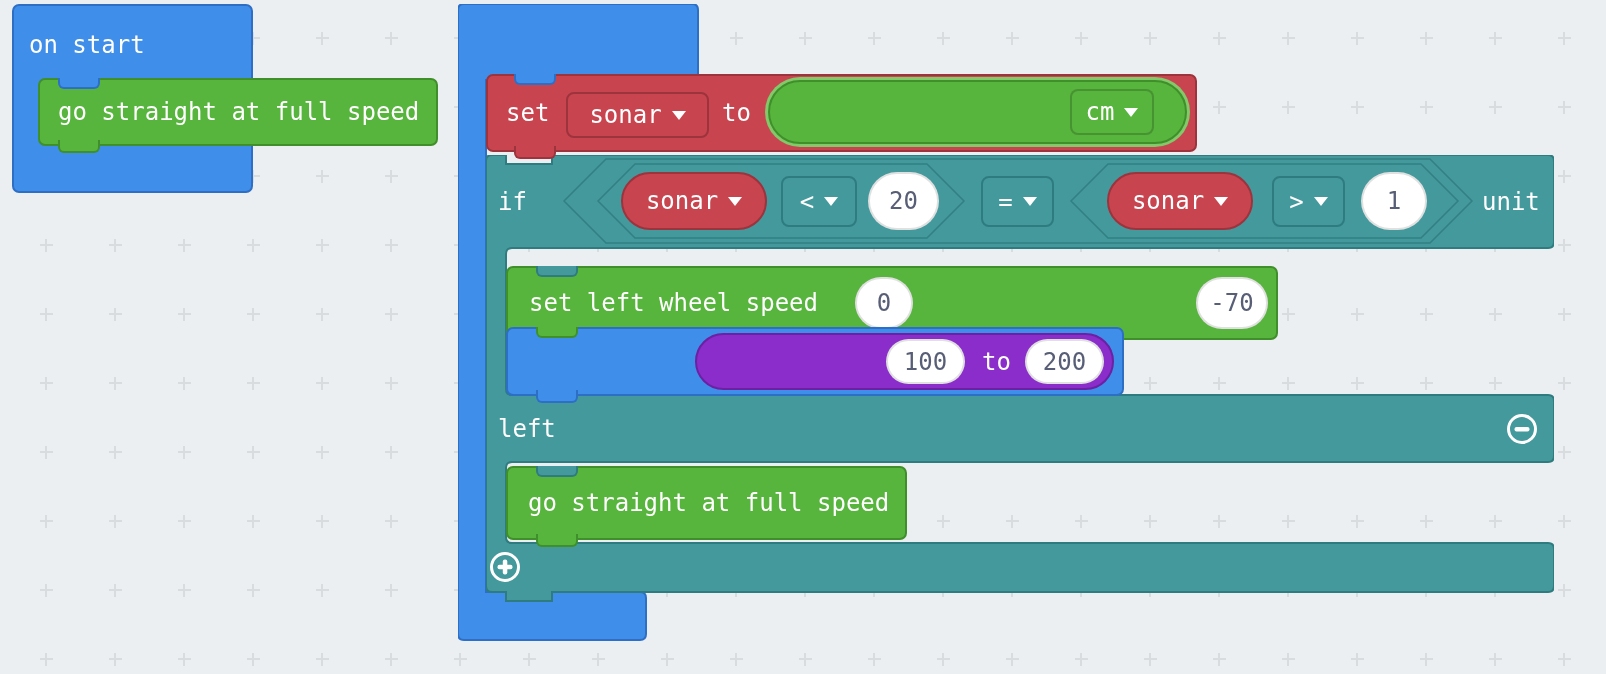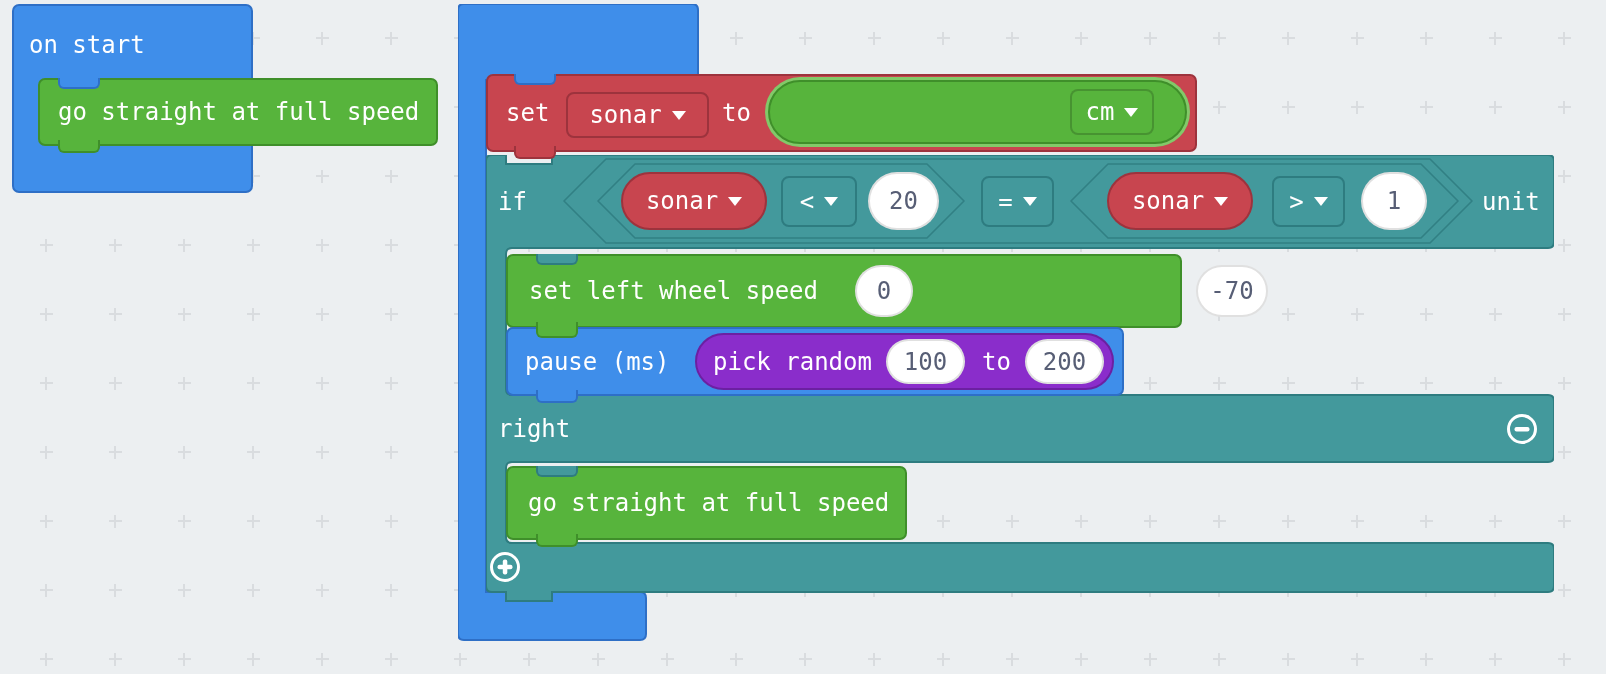--- a/index.html
+++ b/index.html
@@ -286,21 +286,21 @@
   <svg class="abs" style="left:486px;top:155px" width="1068" height="93" viewBox="0 0 1068 93">
     <g fill="none" stroke="var(--teal-dark)" stroke-width="1.6" stroke-linejoin="round" opacity="0.85">
       <polygon points="78,46 120,4 944,4 986,46 944,88 120,88"></polygon>
       <polygon points="112,46 149,9 441,9 478,46 441,83 149,83"></polygon>
       <polygon points="585,46 622,9 935,9 972,46 935,83 622,83"></polygon>
     </g>
   </svg>
 
   <div class="lbl" style="left:498px;top:155px;height:93px">if</div>
   <div class="lbl" style="left:1482px;top:155px;height:93px">unit</div>
-  <div class="lbl" style="left:498px;top:395px;height:67px">right</div>
+  <div class="lbl" style="left:498px;top:395px;height:67px">left</div>
 
   <div class="pill-var" style="left:621px;top:172px;width:146px;height:58px">
     <span>sonar</span>
     <span class="tri"></span>
   </div>
   <div class="dd dd-teal" style="left:781px;top:176px;width:76px;height:51px">
     <span>&lt;</span>
     <span class="tri"></span>
   </div>
   <div class="oval" style="left:868px;top:172px;width:71px;height:58px">
@@ -342,38 +342,36 @@
 
   <div class="block blue-block" style="left:12px;top:4px;width:241px;height:189px">
     <div class="lbl" style="left:15px;top:0;height:78px">on start</div>
   </div>
   <div class="block green-block" style="left:38px;top:78px;width:400px;height:68px">
     <span class="socket behind-blue" style="left:18px"></span>
     <span class="tab of-green" style="left:18px"></span>
     <div class="lbl" style="left:18px;top:0;height:64px">go straight at full speed</div>
   </div>
 
-  <div class="block green-block" style="left:506px;top:254px;width:676px;height:74px">
+  <div class="block green-block" style="left:506px;top:266px;width:772px;height:74px">
     <span class="socket behind-teal" style="left:28px"></span>
     <span class="tab of-green" style="left:28px"></span>
     <div class="lbl" style="left:21px;top:0;height:70px">set left wheel speed</div>
     <div class="oval" style="left:347px;top:9px;width:58px;height:52px">
       <span>0</span>
     </div>
     <div class="oval" style="left:688px;top:9px;width:72px;height:52px">
       <span>-70</span>
     </div>
   </div>
 
   <div class="block blue-block" style="left:506px;top:327px;width:618px;height:69px">
     <span class="socket behind-green" style="left:28px"></span>
     <span class="tab of-blue" style="left:28px"></span>
-    <div class="lbl" style="left:17px;top:0;height:65px">pause (ms)</div>
     <div class="reporter-pill" style="left:187px;top:4px;width:419px;height:57px;background:var(--purple);border:2px solid var(--purple-dark)">
-      <div class="lbl" style="left:16px;top:0;height:53px">pick random</div>
       <div class="oval" style="left:189px;top:4px;width:79px;height:45px">
         <span>100</span>
       </div>
       <div class="lbl" style="left:285px;top:0;height:53px">to</div>
       <div class="oval" style="left:328px;top:4px;width:79px;height:45px">
         <span>200</span>
       </div>
     </div>
   </div>
 

